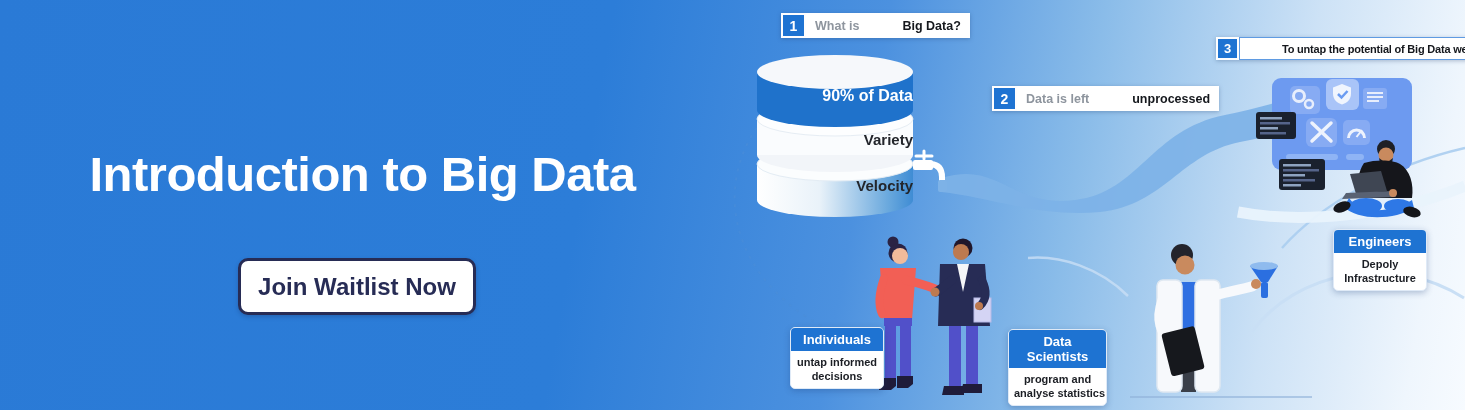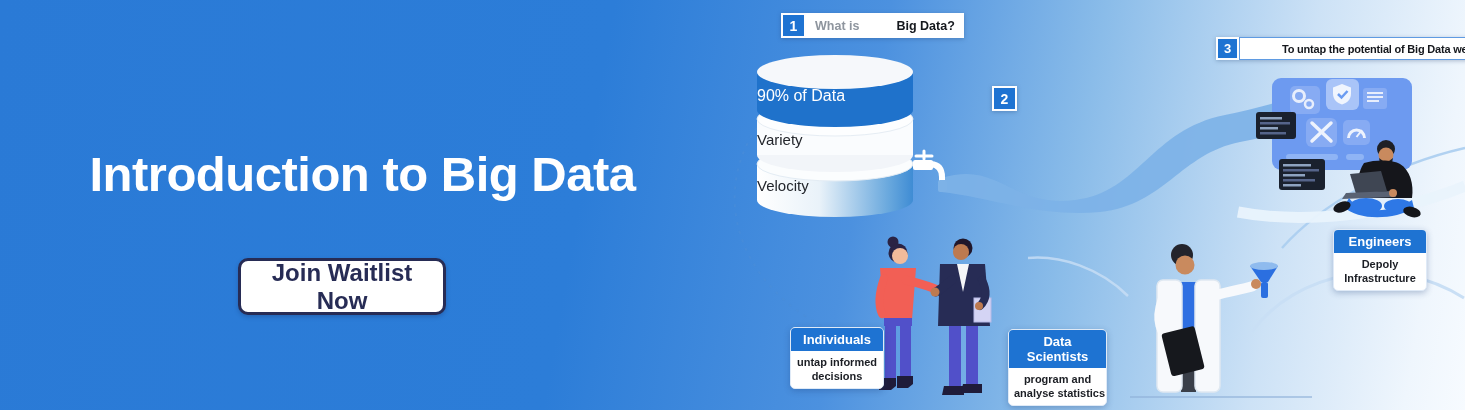--- a/index.html
+++ b/index.html
@@ -18,49 +18,49 @@
   .eyebrow-wrap{position:absolute;left:35px;top:62px;width:655px;text-align:center;}
   .eyebrow{
     display:inline-block;color:#ffffff;font-weight:bold;font-size:32px;
     letter-spacing:.5px;padding:0 12px 8px 12px;border-bottom:2px solid #ffffff;
   }
   .main-title{
     position:absolute;left:35px;top:146px;width:655px;text-align:center;
     color:#ffffff;font-weight:bold;font-size:49px;letter-spacing:-.5px;white-space:nowrap;
   }
   .cta-button{
-    position:absolute;left:238px;top:258px;width:208px;height:57px;
+    position:absolute;left:238px;top:258px;width:238px;height:57px;
     display:flex;align-items:center;justify-content:center;box-sizing:border-box;
     background:#ffffff;border:3px solid #272c55;border-radius:10px;
     color:#272c55;font-weight:bold;font-size:24px;cursor:pointer;
     box-shadow:0 2px 4px rgba(20,35,80,.25);
   }
 
   
   .step{position:absolute;display:flex;align-items:stretch;height:25px;
     filter:drop-shadow(0 1px 2px rgba(20,50,100,.3));}
   .step-num{
     min-width:21px;background:#1e73d2;color:#fff;font-weight:bold;font-size:14px;
     display:flex;align-items:center;justify-content:center;border:2px solid #fdfdfe;
   }
   .step-box{
     background:#fff;padding:0 9px;display:flex;align-items:center;
-    font-size:12.5px;color:#1b1e24;white-space:nowrap;
+    font-size:12.5px;color:#1b1e24;white-space:nowrap;gap:6px;
   }
   .step-muted{color:#8e959e;font-weight:600;margin-right:4px;}
   .step-muted:empty{display:none;margin:0;}
   .step-bold{font-weight:bold;color:#15181d;margin-left:33px;}
   #step-1{left:781px;top:13px;}
   #step-2{left:992px;top:86px;}
   #step-3{left:1216px;top:37px;height:23px;}
   #step-3 .step-num{min-width:19px;font-size:13px;}
   #step-3 .step-box{border:1px solid #5f9be2;font-size:11px;letter-spacing:-.2px;}
 
   
-  .cyl-label{position:absolute;left:757px;width:156px;text-align:left;font-weight:normal;}
+  .cyl-label{position:absolute;left:757px;width:156px;text-align:right;font-weight:bold;}
   #cyl-label-0{top:87px;color:#ffffff;font-size:16px;}
   #cyl-label-1{top:131px;color:#23262c;font-size:15px;}
   #cyl-label-2{top:177px;color:#23262c;font-size:15px;}
 
   
   .role-card{
     position:absolute;border-radius:5px;overflow:hidden;background:#fff;
     border:1px solid #dfeaf7;text-align:center;
     box-shadow:0 2px 6px rgba(25,60,120,.3);
   }
@@ -246,20 +246,24 @@
 
   <div class="step" id="step-1">
     <div class="step-num">1</div>
     <div class="step-box">
       <span class="step-muted">What is</span>
       <span class="step-bold">Big Data?</span>
     </div>
   </div>
   <div class="step" id="step-2">
     <div class="step-num">2</div>
+    <div class="step-box">
+      <span class="step-muted">Data is left</span>
+      <span class="step-bold">unprocessed</span>
+    </div>
   </div>
   <div class="step" id="step-3">
     <div class="step-num">3</div>
     <div class="step-box">
 
       <span class="step-bold">To untap the potential of Big Data we need...</span>
     </div>
   </div>
 
   <div class="cyl-label" id="cyl-label-0">90% of Data</div>

